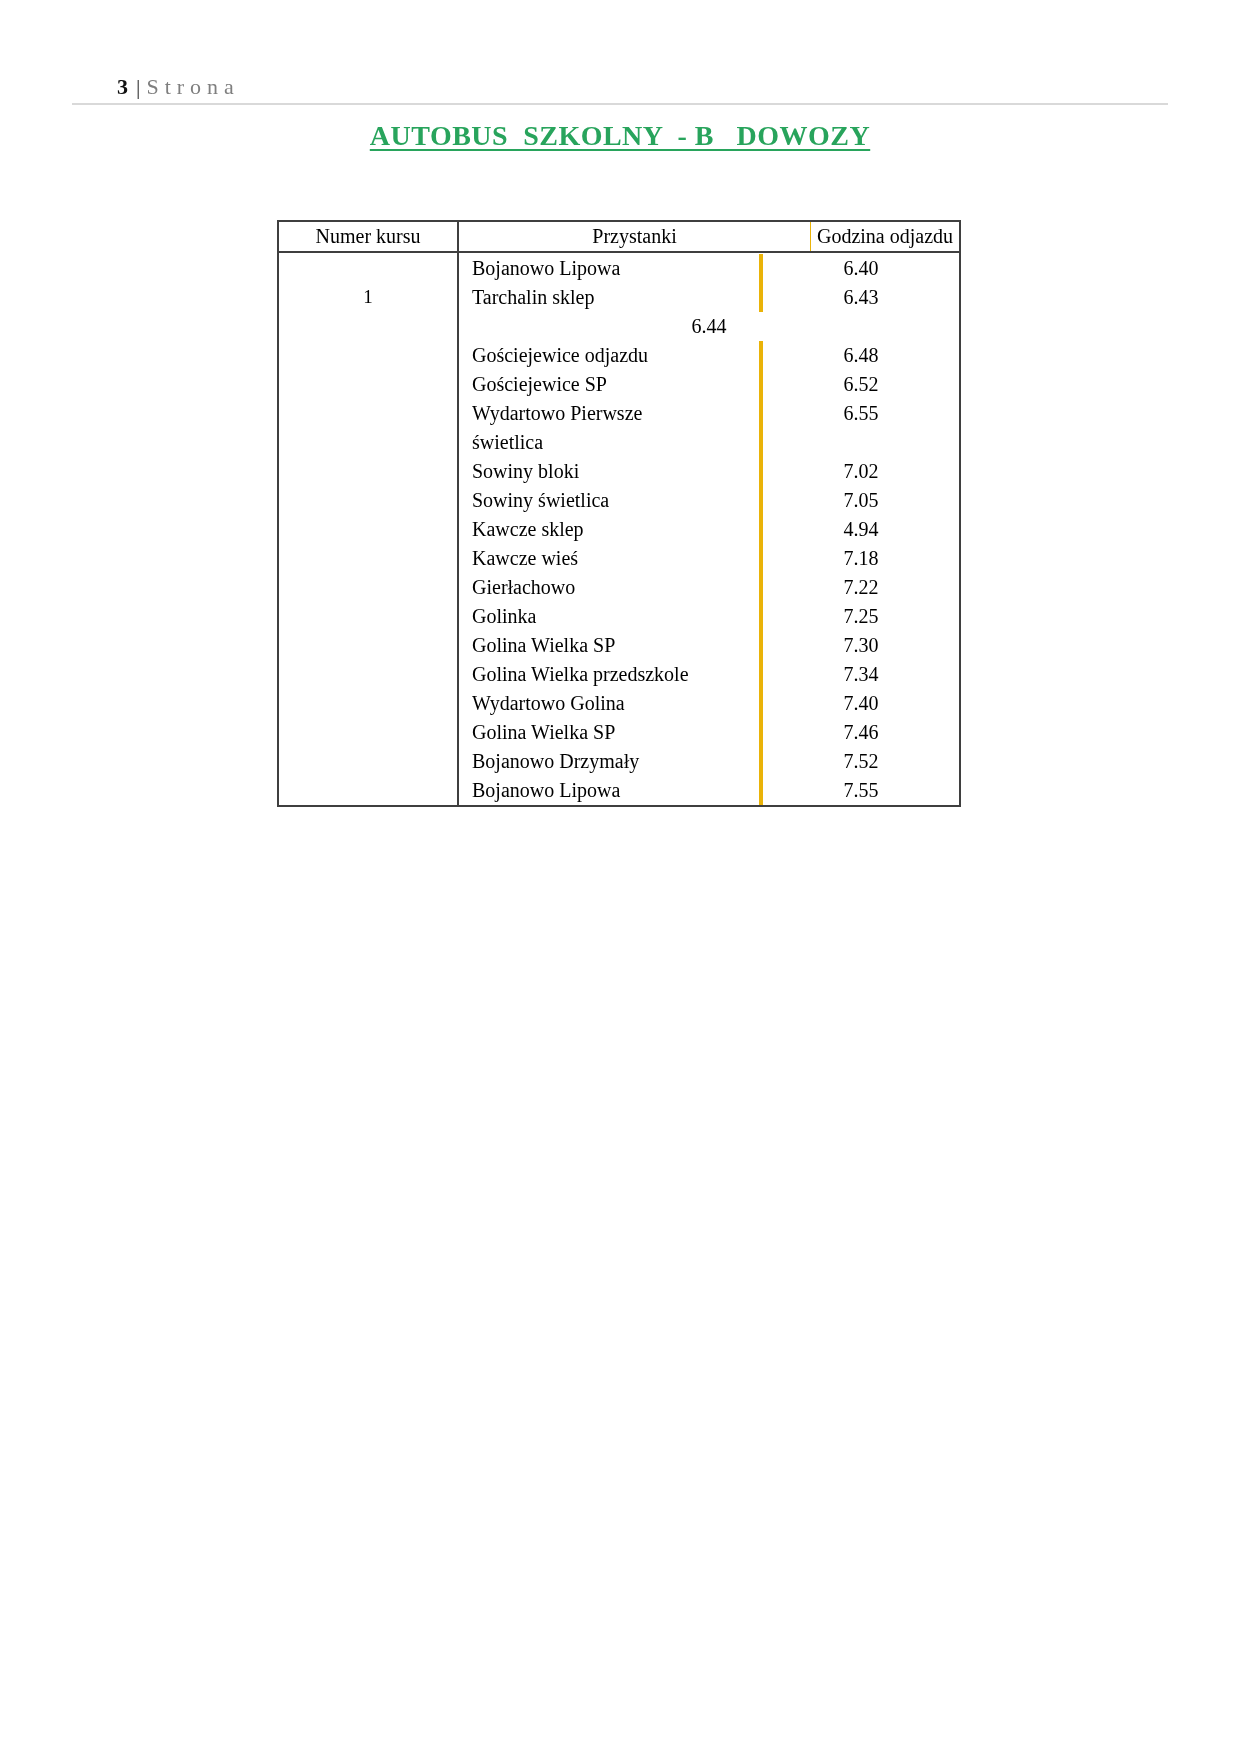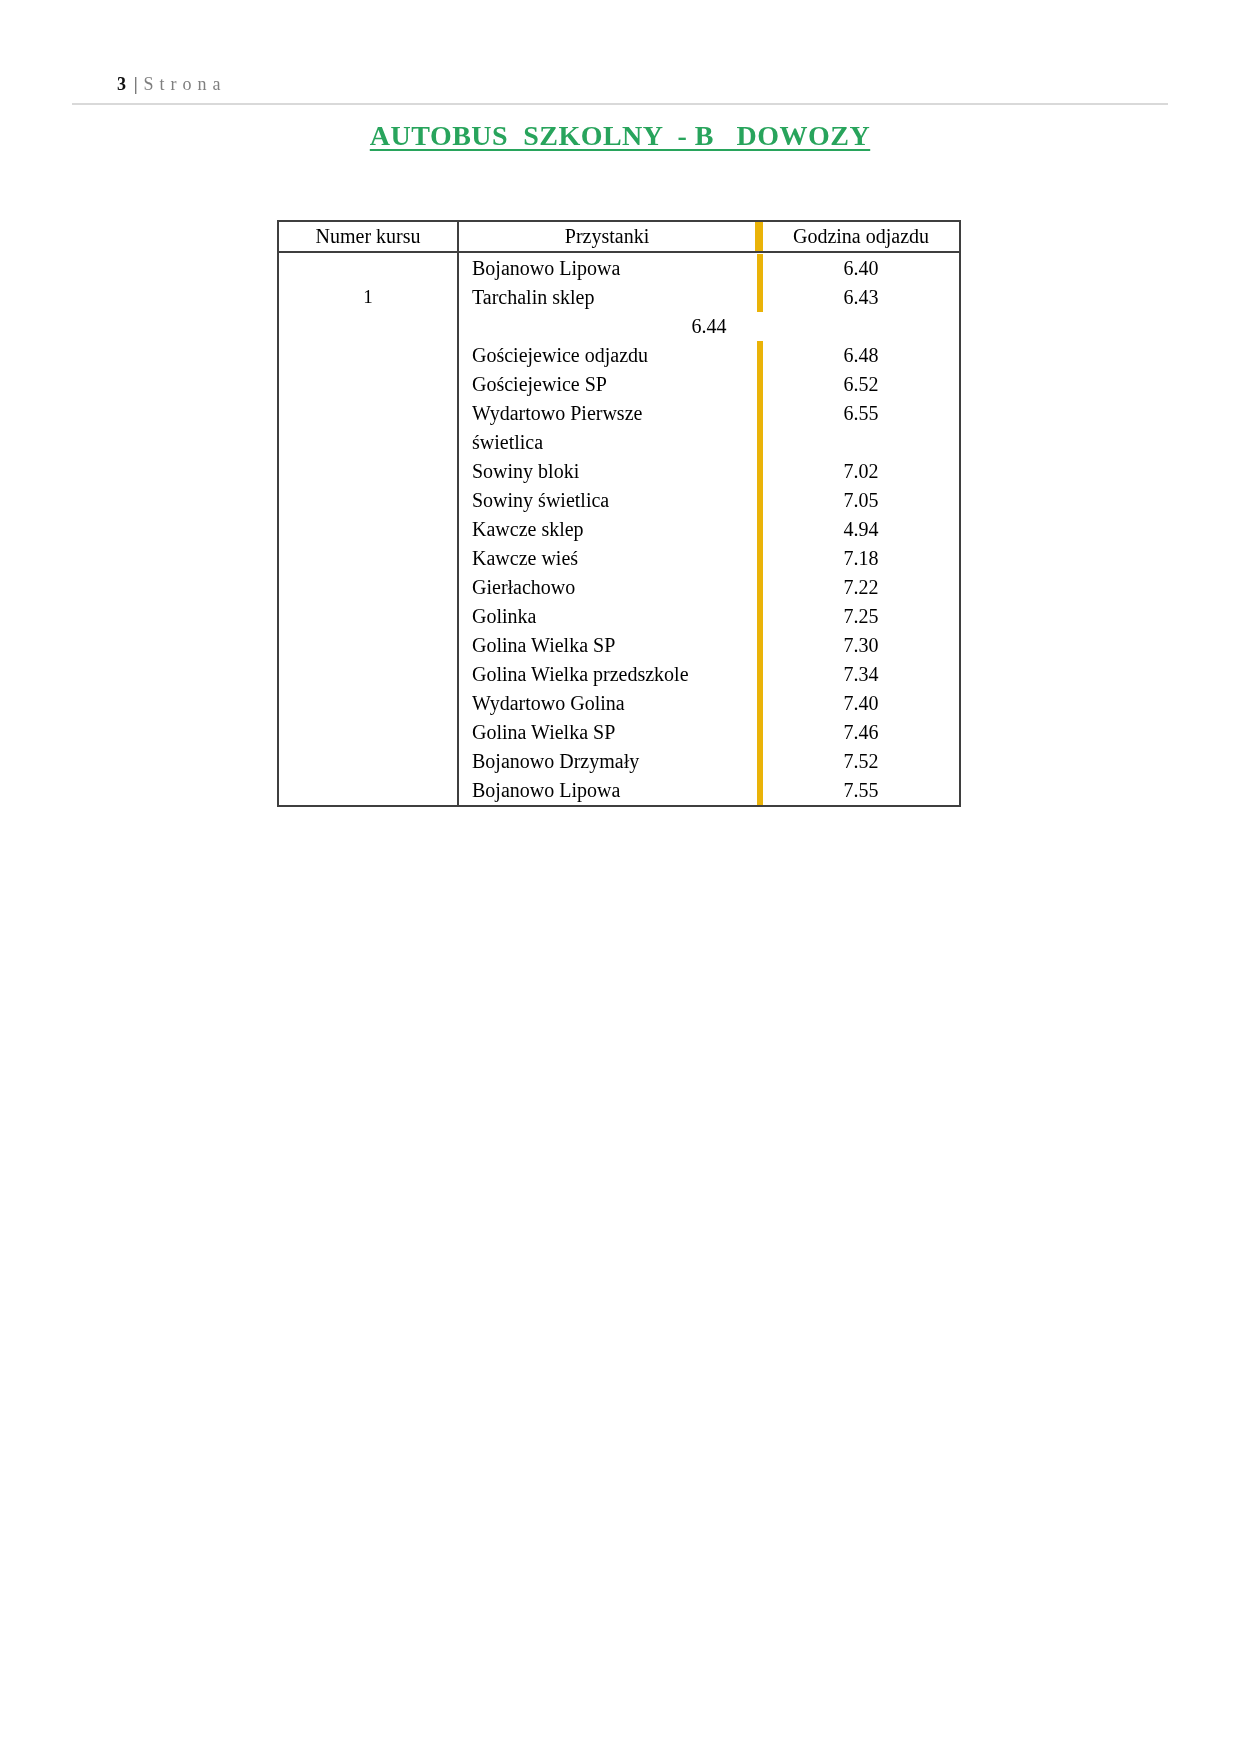--- a/index.html
+++ b/index.html
@@ -4,21 +4,21 @@
 <style>
   * { margin: 0; padding: 0; box-sizing: border-box; }
   html, body { width: 1240px; height: 1754px; background: #ffffff; }
   body {
     position: relative;
     font-family: "Liberation Serif", serif;
     color: #000000;
   }
 
   
-  .page-header { position: absolute; left: 117px; top: 74px; font-size: 18px; white-space: nowrap; }
+  .page-header { position: absolute; left: 117px; top: 74px; font-size: 22px; white-space: nowrap; }
   .page-header .pnum { font-weight: bold; color: #111; }
   .page-header .psep { color: #333; margin: 0 6px 0 8px; font-weight: normal; }
   .page-header .plabel { color: #7f7f7f; letter-spacing: 6px; }
   .header-rule { position: absolute; left: 72px; top: 103px; width: 1096px; height: 2px; background: #d9d9d9; }
 
   
   .title-wrap { position: absolute; left: 0; top: 120px; width: 1240px; text-align: center; }
   .doc-title {
     display: inline-block;
     font-size: 28px;
@@ -35,36 +35,36 @@
   .bus-table {
     position: absolute;
     left: 277px; top: 220px;
     width: 684px;
     border: 2px solid #3f3f3f;
     font-size: 20px;
   }
   .thead { display: flex; border-bottom: 2px solid #3f3f3f; height: 31px; }
   .th { display: flex; align-items: center; justify-content: center; }
   .th-kurs  { width: 180px; border-right: 2px solid #3f3f3f; }
-  .th-stops { width: 304px; border-right: 8px solid #eab308; }
+  .th-stops { width: 352px; border-right: 1px solid #eab308; }
   .th-time  { flex: 1; }
 
   .tbody { display: flex; min-height: 551px; }
   .kurs-cell {
     width: 180px;
     border-right: 2px solid #3f3f3f;
     text-align: center;
     padding-top: 33px;
     font-size: 19px;
   }
   .rows { flex: 1; display: flex; flex-direction: column; padding-top: 1px; }
   .srow { display: flex; line-height: 29px; }
   .stop-cell {
     width: 304px;
-    border-right: 6px solid #eab308;
+    border-right: 4px solid #eab308;
     padding-left: 13px;
     padding-right: 6px;
     white-space: nowrap;
     overflow: hidden;
   }
   
   .rows .filler { flex: 1; display: flex; }
   .rows .filler .stop-cell { min-height: 100%; }
   .time-cell { flex: 1; text-align: center; }
 </style>

